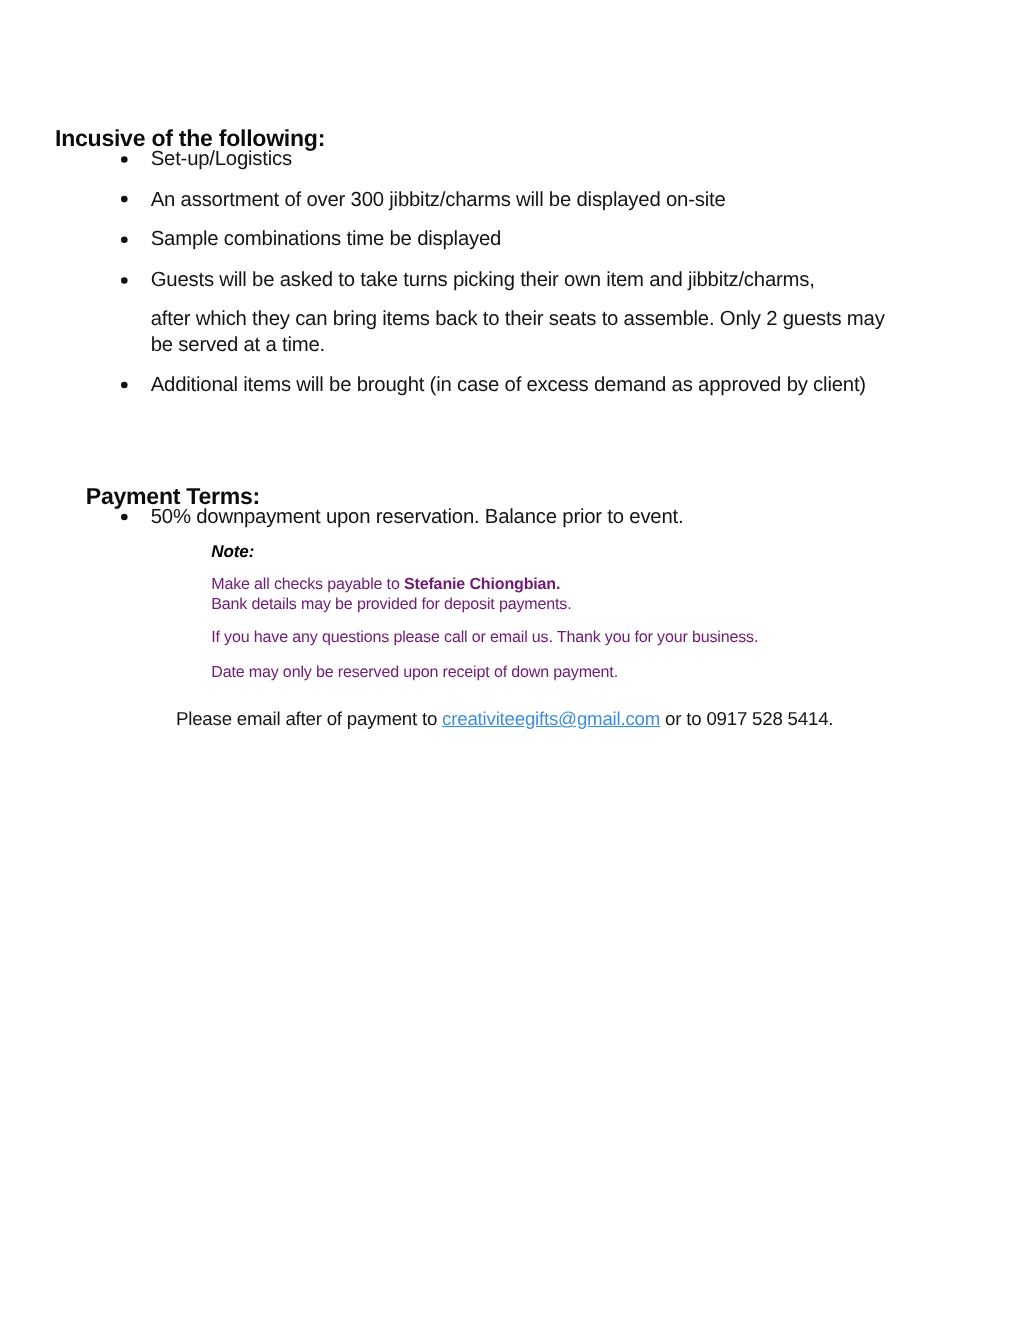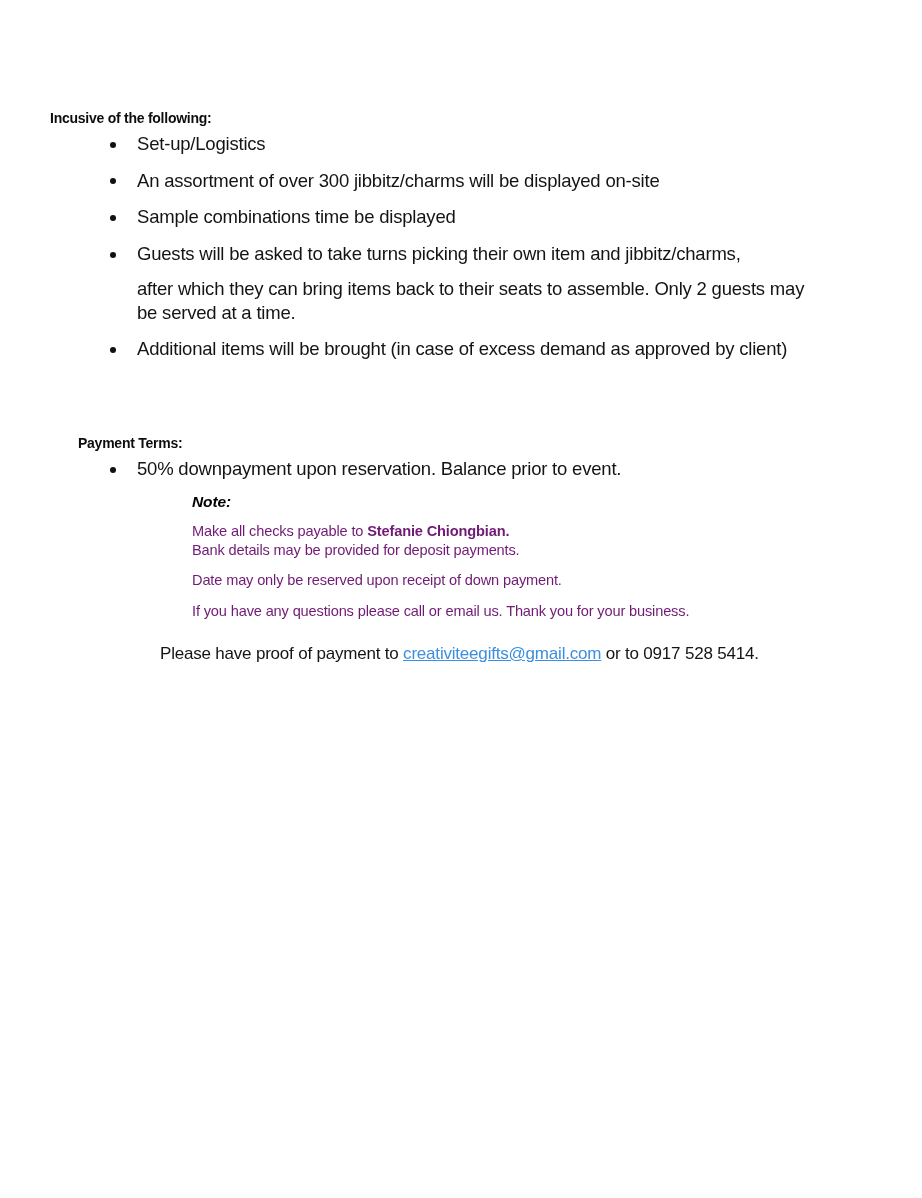--- a/index.html
+++ b/index.html
@@ -22,21 +22,21 @@
     position: absolute;
     inset: 0;
     background: #ffffff;
   }
 
   
   .section-heading {
     position: absolute;
     font-family: "Liberation Sans", sans-serif;
     font-weight: bold;
-    font-size: 14px;
+    font-size: 21px;
     letter-spacing: -0.25px;
     color: #0d0d0d;
     white-space: nowrap;
   }
   #heading-inclusive { left: 50px; top: 98px; }
   #heading-payment   { left: 78px; top: 423px; }
 
   
   .bullet-list {
     position: absolute;
@@ -163,22 +163,22 @@
         <span class="dot"></span>
         <span class="line">50% downpayment upon reservation. Balance prior to event.</span>
       </li>
     </ul>
 
   <div class="note-block">
     <div class="note-title">Note:</div>
     <ul class="note-lines" id="note-lines">
         <li><span>Make all checks payable to </span><b>Stefanie Chiongbian.</b></li>
         <li><span>Bank details may be provided for deposit payments.</span></li>
+        <li class="gap-before"><span>If you have any questions please call or email us.  Thank you for your business.</span></li>
         <li class="gap-before"><span>Date may only be reserved upon receipt of down payment.</span></li>
-        <li class="gap-before"><span>If you have any questions please call or email us.  Thank you for your business.</span></li>
       </ul>
   </div>
 
   <div class="closing-line">
-    <span>Please have proof of payment to </span><a class="email-link" href="#">creativiteegifts@gmail.com</a><span> or to 0917 528 5414.</span>
+    <span>Please email after of payment to </span><a class="email-link" href="#">creativiteegifts@gmail.com</a><span> or to 0917 528 5414.</span>
   </div>
 
 </div>
 
 </body></html>

